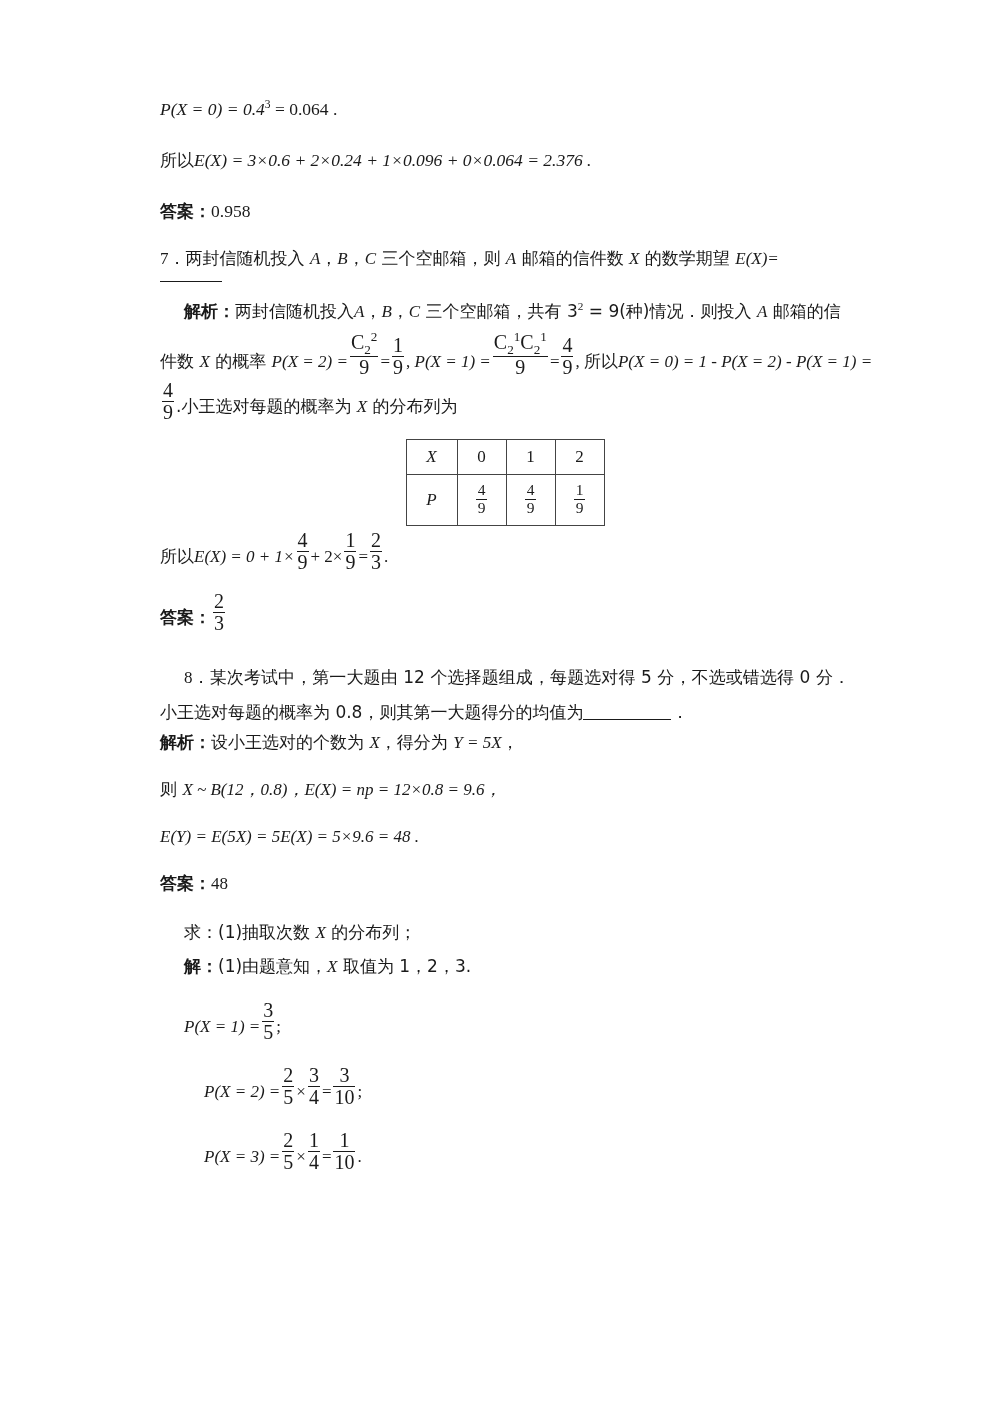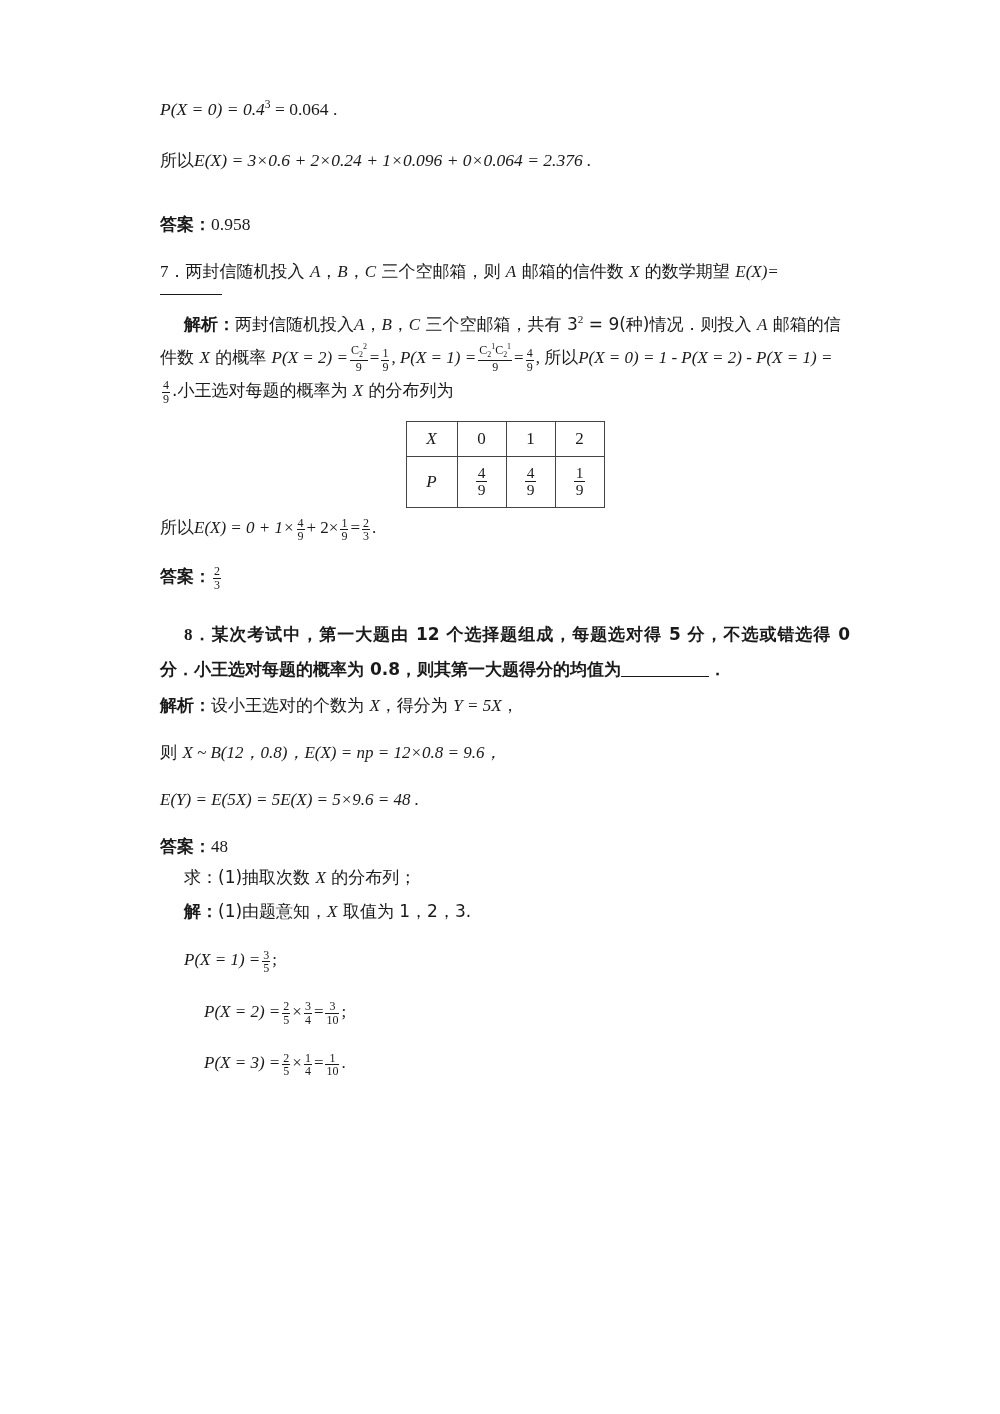--- a/index.html
+++ b/index.html
@@ -54,21 +54,21 @@
     display:inline-block;
     vertical-align:-0.52em;
     text-align:center;
     font-family:"Liberation Serif", serif;
     font-style:normal;
     line-height:1.05;
     margin:0 2px;
     position:relative;
     top:-0.1em;
   }
-  .frac > span { display:block; font-size:12px; padding:0 1px; }
+  .frac > span { display:block; font-size:20px; padding:0 1px; }
   .frac .den { border-top:1.3px solid #1a1a1a; }
 
   
   .blank-line {
     display:inline-block;
     border-bottom:1.2px solid #1a1a1a;
     width:88px;
     height:0.9em;
     vertical-align:-0.1em;
   }
@@ -108,21 +108,21 @@
 </head>
 <body>
 
 <div class="page">
   <div class="content">
 
     <div class="line blk" style="margin-bottom:24px;">
       <span class="it">P(X = 0) = 0.4</span><span class="sup num">3</span><span class="num"> = 0.064 .</span>
     </div>
 
-    <div class="line blk" style="margin-bottom:37px;">
+    <div class="line blk" style="margin-bottom:24px;">
       <span class="cn">所以</span><span class="it">E(X) = 3×0.6 + 2×0.24 + 1×0.096 + 0×0.064 = 2.376 .</span>
     </div>
 
     <div class="line blk" style="margin-bottom:16px;">
       <span class="cnb">答案：</span><span class="num">0.958</span>
     </div>
 
     <div class="para" style="margin-bottom:2px;">
       <span class="num">7．</span><span>两封信随机投入 </span><span class="it">A</span><span>，</span><span class="it">B</span><span>，</span><span class="it">C</span><span> 三个空邮箱，则 </span><span class="it">A</span><span> 邮箱的信件数 </span><span class="it">X</span><span> 的数学期望 </span><span class="it">E(X)=</span>
     </div>
@@ -160,37 +160,37 @@
     </div>
 
     <div class="line" style="margin-bottom:18px; font-size:17px;">
       <span class="cn">所以</span><span class="it">E(X) = 0 + 1×</span><span class="frac"><span>4</span><span class="den">9</span></span><span class="num">+ 2×</span><span class="frac"><span>1</span><span class="den">9</span></span><span class="num">=</span><span class="frac"><span>2</span><span class="den">3</span></span><span class="num">.</span>
     </div>
 
     <div class="line" style="margin-bottom:24px; font-size:17px;">
       <span class="cnb">答案：</span><span class="frac"><span>2</span><span class="den">3</span></span>
     </div>
 
-    <div class="para indent" style="margin-bottom:6px;font-weight:bold;">
+    <div class="para indent" style="">
       <span class="num">8．</span><span>某次考试中，第一大题由 12 个选择题组成，每题选对得 5 分，不选或错选得 0 分．小王选对每题的概率为 0.8，则其第一大题得分的均值为</span><span class="blank-line"></span><span>．</span>
     </div>
 
     <div class="line" style="margin-bottom:20px; font-size:17px;">
       <span class="cnb">解析：</span><span class="cn">设小王选对的个数为 </span><span class="it">X</span><span class="cn">，得分为 </span><span class="it">Y = 5X</span><span class="cn">，</span>
     </div>
 
     <div class="line" style="margin-bottom:20px; font-size:17px;">
       <span class="cn">则 </span><span class="it">X ~ B(12，0.8)，E(X) = np = 12×0.8 = 9.6，</span>
     </div>
 
     <div class="line" style="margin-bottom:20px; font-size:17px;">
       <span class="it">E(Y) = E(5X) = 5E(X) = 5×9.6 = 48 .</span>
     </div>
 
-    <div class="line" style="margin-bottom:4px; font-size:17px;">
+    <div class="line" style="margin-bottom:22px; font-size:17px;">
       <span class="cnb">答案：</span><span class="num">48</span>
     </div>
 
 
     <div class="line" style="margin-bottom:6px; font-size:17px; padding-left:24px;">
       <span class="cn">求：</span><span class="cn">(1)抽取次数 </span><span class="it">X</span><span class="cn"> 的分布列；</span>
     </div>
 
 
     <div class="line" style="margin-bottom:22px; font-size:17px; padding-left:24px;">

